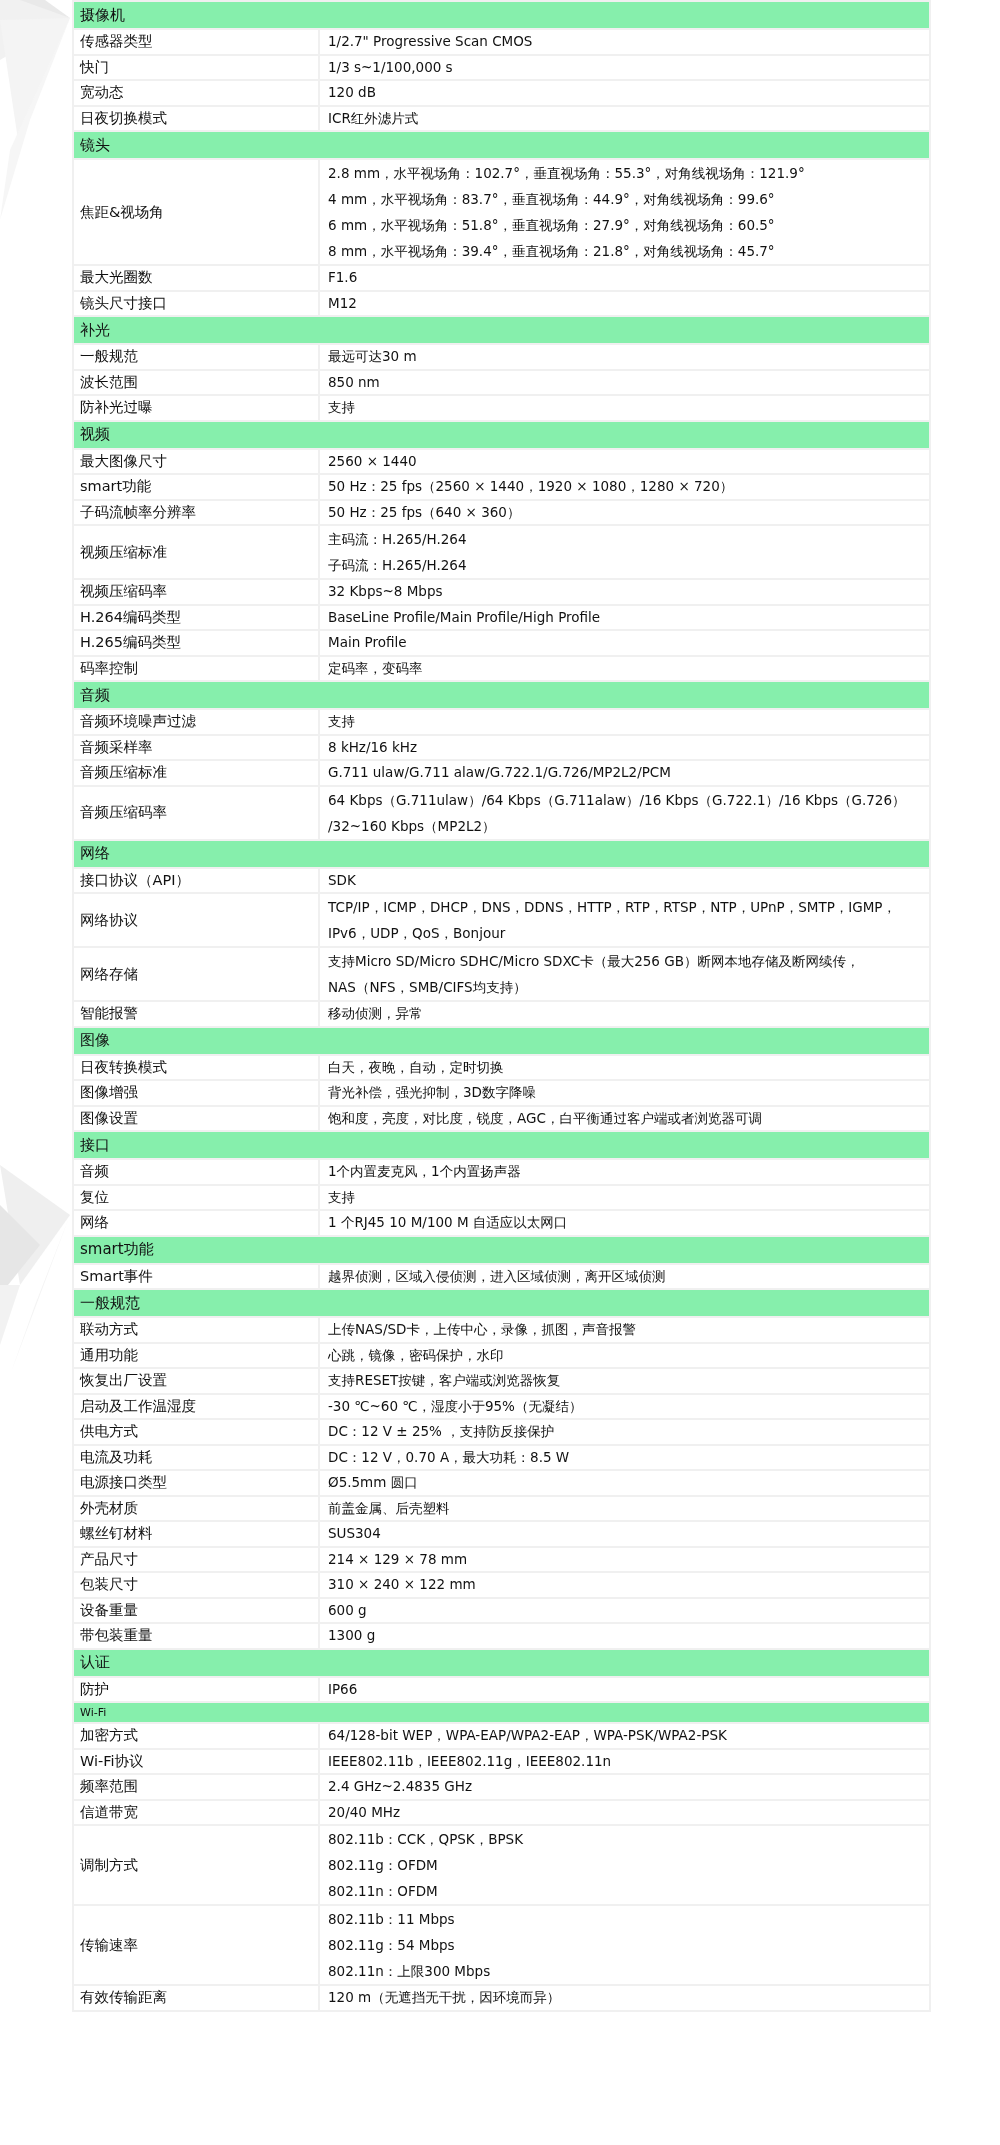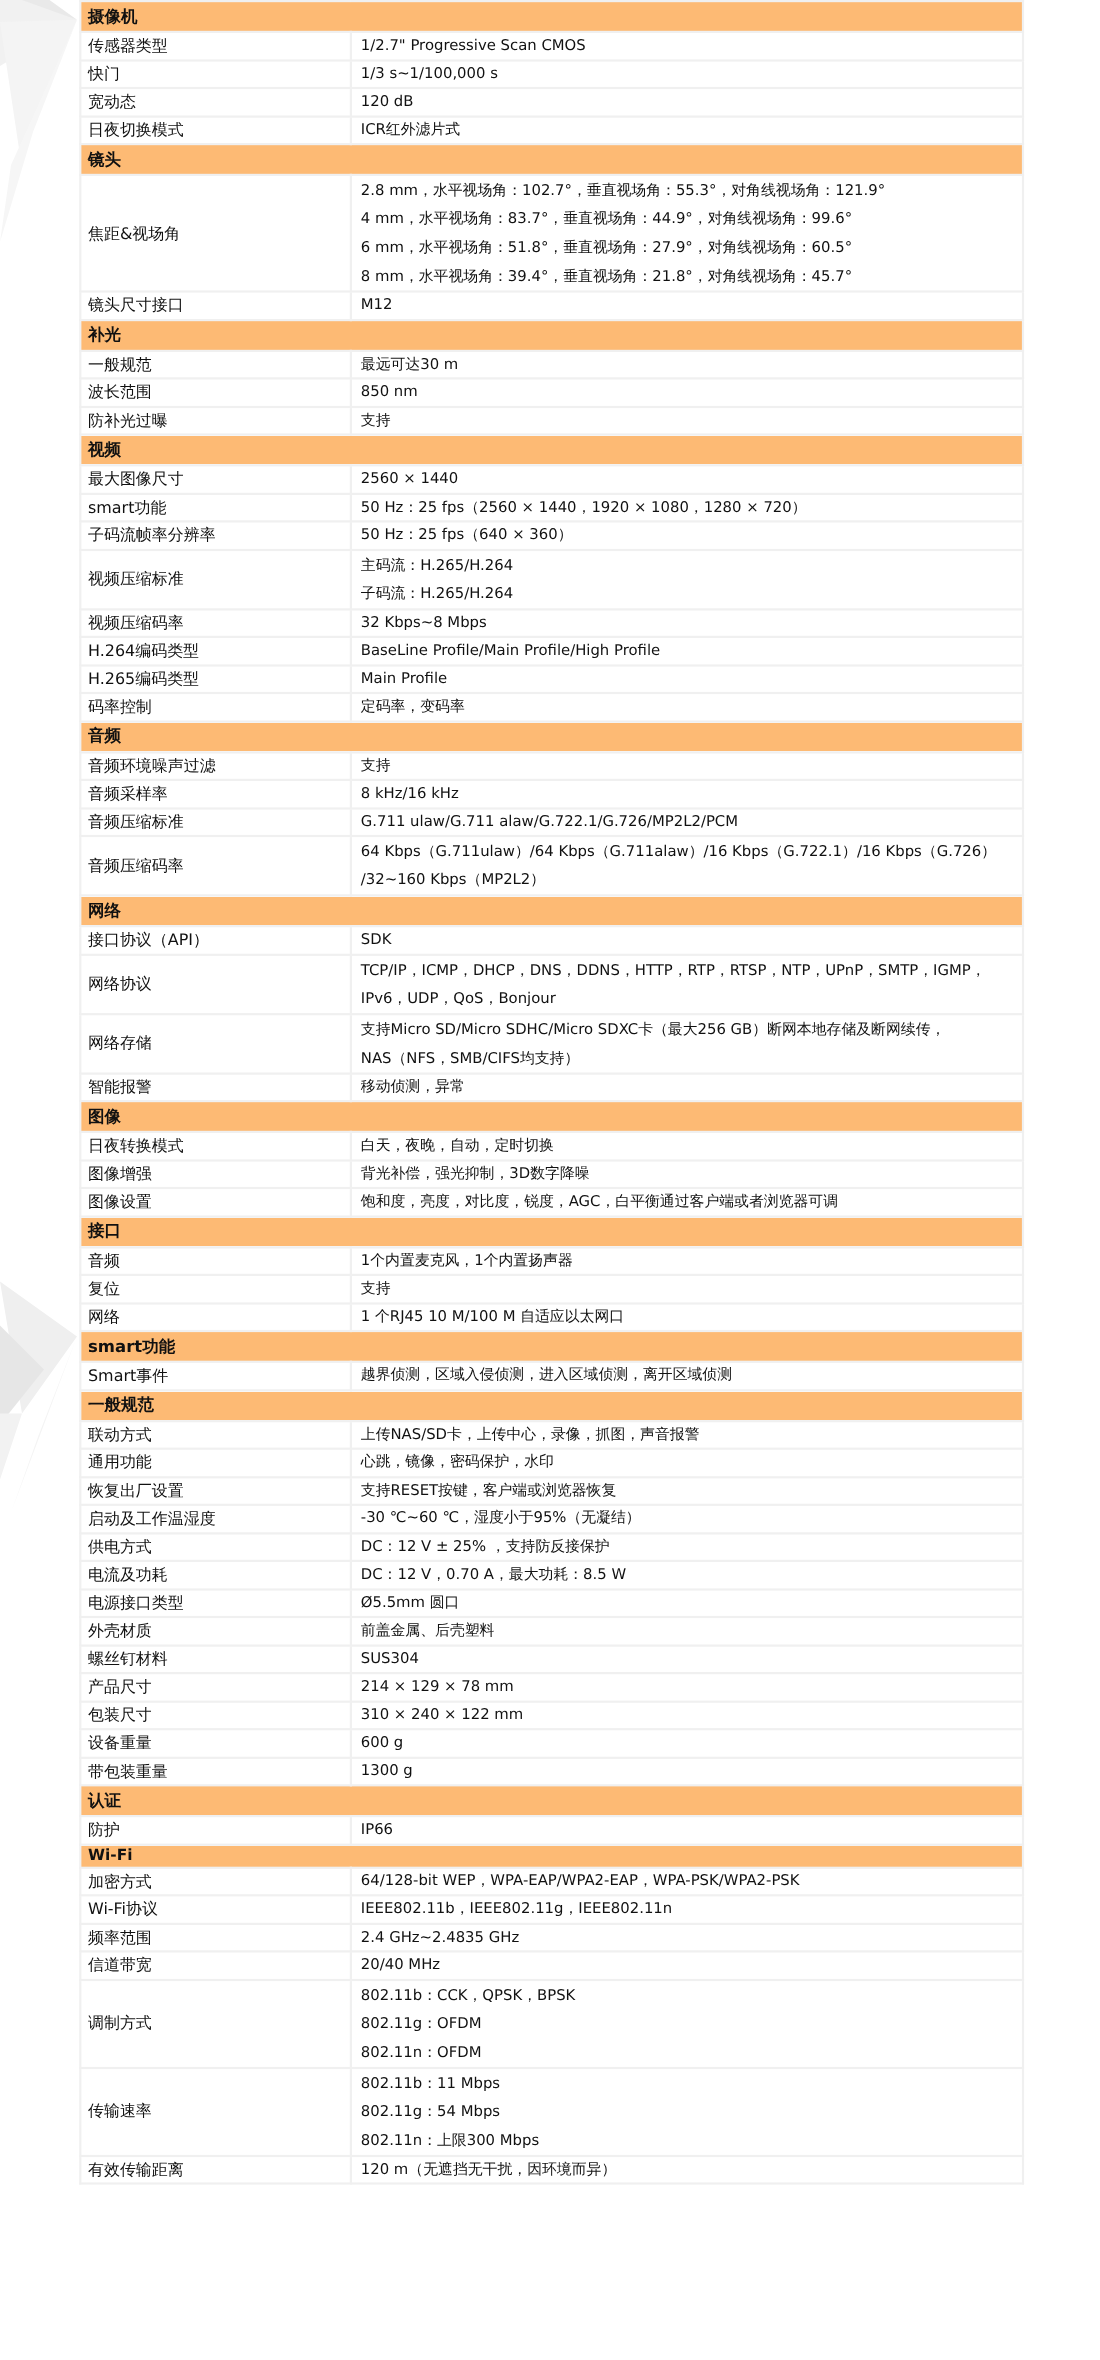--- a/index.html
+++ b/index.html
@@ -17,27 +17,27 @@
   .spec-table col.c1 { width: 246px; }
   .spec-table col.c2 { width: 611px; }
   .spec-table td {
     border: 2px solid #f0f0f0;
     padding: 0 6px 0 6px;
     vertical-align: middle;
     white-space: nowrap;
     overflow: hidden;
   }
   .spec-table tr.section td {
-    background: #fdba74;
-    font-weight: bold;
+    background: #86efac;
+    font-weight: normal;
     height: 26px;
     font-size: 15px;
     margin-top: 28px;
   }
-  .spec-table tr.section.small td { height: 19px; font-size: 14px; }
+  .spec-table tr.section.small td { height: 19px; font-size: 11px; }
   .spec-table tr.row td { height: 23.5px; background: #fff; }
   .spec-table td.val { padding-left: 8px; font-size: 13.5px; }
   .val .line { display: block; line-height: 26px; }
   .val .line:first-child:last-child { line-height: 23px; }
 </style>
 </head>
 <body>
 
 <svg class="deco" style="top:0" width="75" height="230" viewBox="0 0 75 230">
   <polygon points="0,0 30,0 70,18 0,60" fill="#f1f1f1"></polygon>
@@ -91,20 +91,26 @@
       <tr class="row">
         <td class="lbl">焦距&amp;视场角</td>
         <td class="val">
           <span class="line">2.8 mm，水平视场角：102.7°，垂直视场角：55.3°，对角线视场角：121.9°</span>
           <span class="line">4 mm，水平视场角：83.7°，垂直视场角：44.9°，对角线视场角：99.6°</span>
           <span class="line">6 mm，水平视场角：51.8°，垂直视场角：27.9°，对角线视场角：60.5°</span>
           <span class="line">8 mm，水平视场角：39.4°，垂直视场角：21.8°，对角线视场角：45.7°</span>
         </td>
       </tr>
       <tr class="row">
+        <td class="lbl">最大光圈数</td>
+        <td class="val">
+          <span class="line">F1.6</span>
+        </td>
+      </tr>
+      <tr class="row">
         <td class="lbl">镜头尺寸接口</td>
         <td class="val">
           <span class="line">M12</span>
         </td>
       </tr>
       <tr class="section">
         <td colspan="2">补光</td>
       </tr>
       <tr class="row">
         <td class="lbl">一般规范</td>

